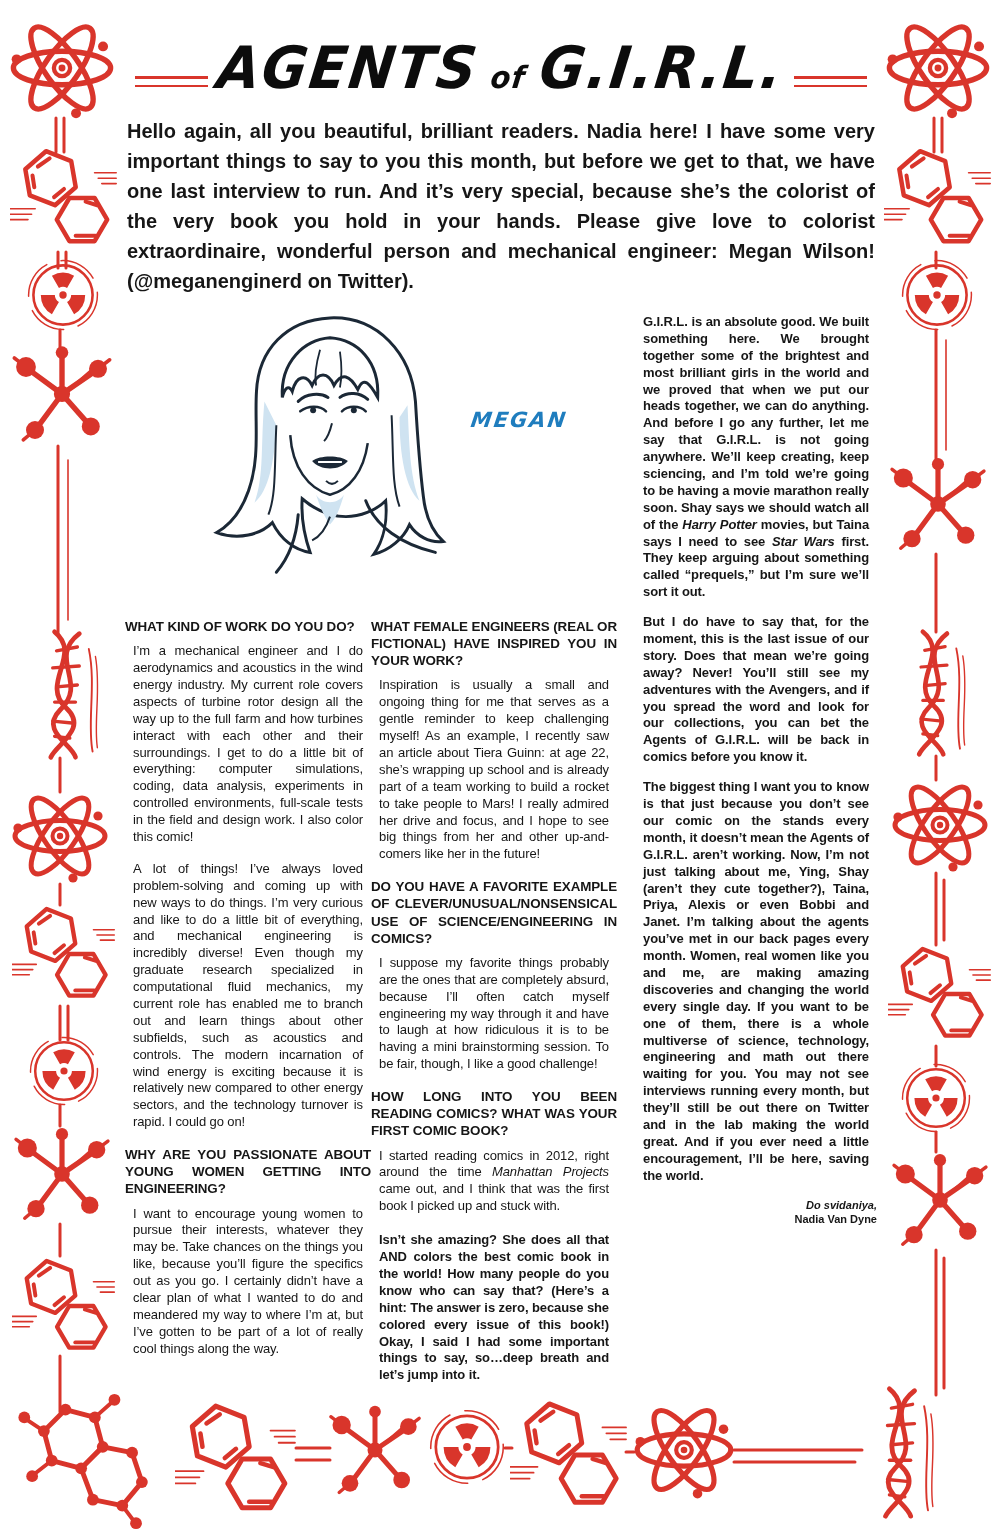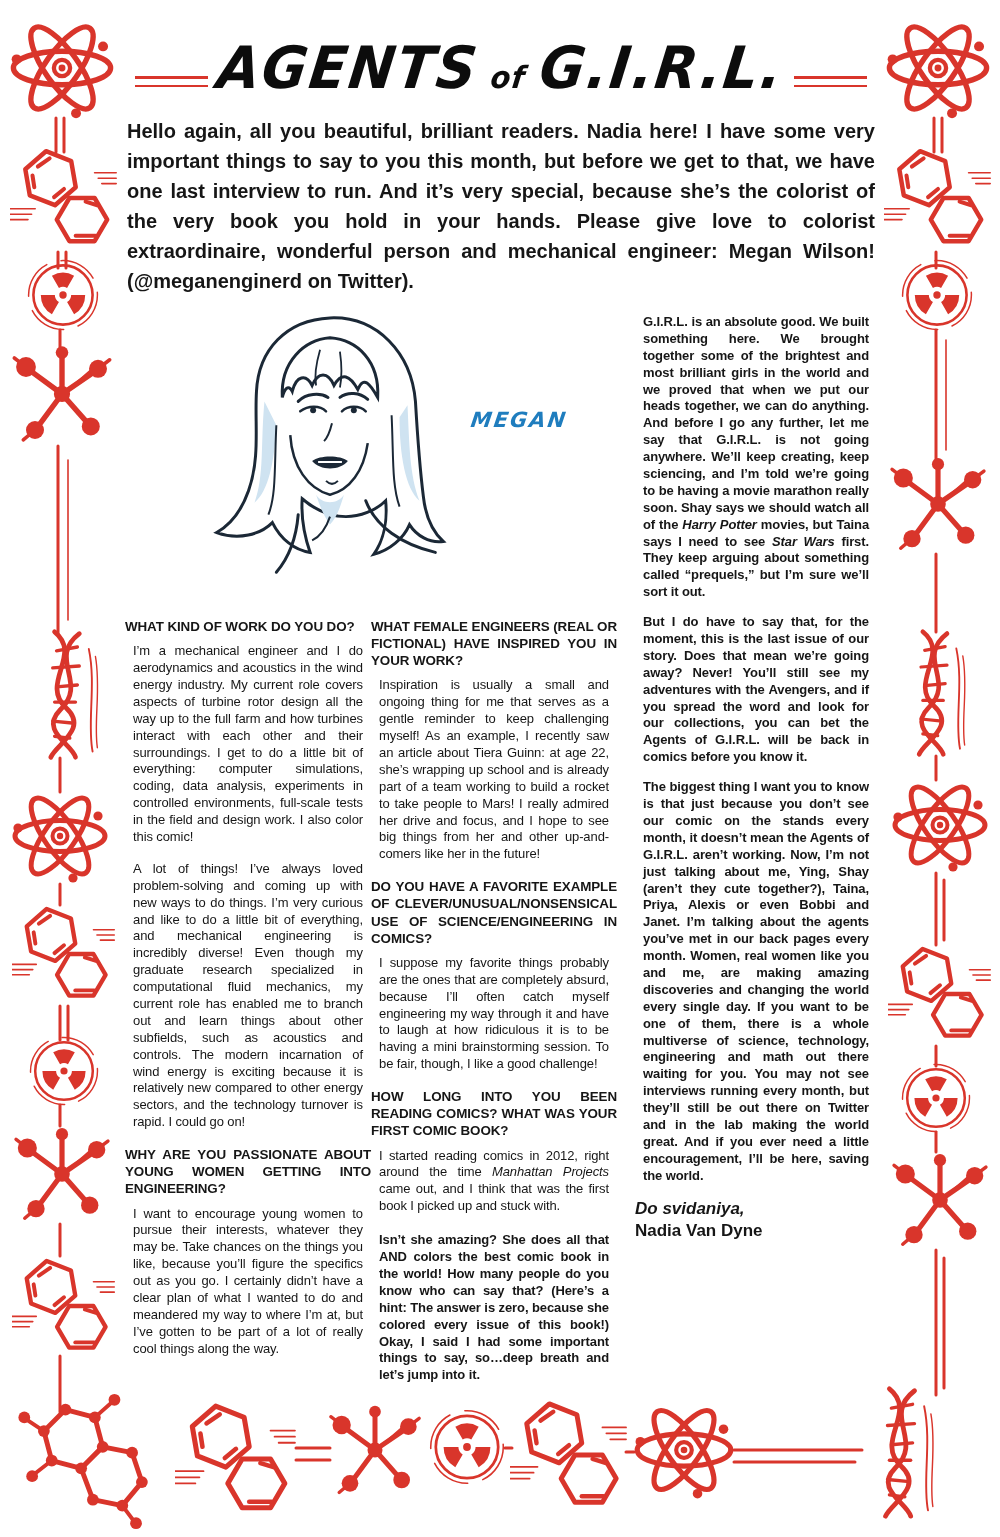--- a/index.html
+++ b/index.html
@@ -49,21 +49,21 @@
   .qa:first-child{margin-top:0;}
   .q{
     font-weight:700; font-size:13.4px; line-height:1.28; margin:0 0 7px 0;
     text-align:justify; letter-spacing:-0.1px;
   }
   .a{font-size:13px; line-height:1.3; text-align:justify; margin:8px; letter-spacing:-0.1px;}
   .bold-p{font-weight:700;}
   .outro{margin-top:17px;}
   .col-right .a{font-weight:700; margin-bottom:13px;}
   .it{font-style:italic;}
-  .signoff{text-align:left; font-weight:700; font-size:17px; line-height:1.35; margin-top:4px;}
+  .signoff{text-align:right; font-weight:700; font-size:11px; line-height:1.35; margin-top:4px;}
   .signoff .farewell{font-style:italic;}
 </style>
 </head>
 <body>
 
 <div class="page">
 
   <svg class="border-art" viewBox="0 0 1000 1537" aria-hidden="true">
     <defs>
       <symbol id="sym-atom" viewBox="0 0 100 100">

